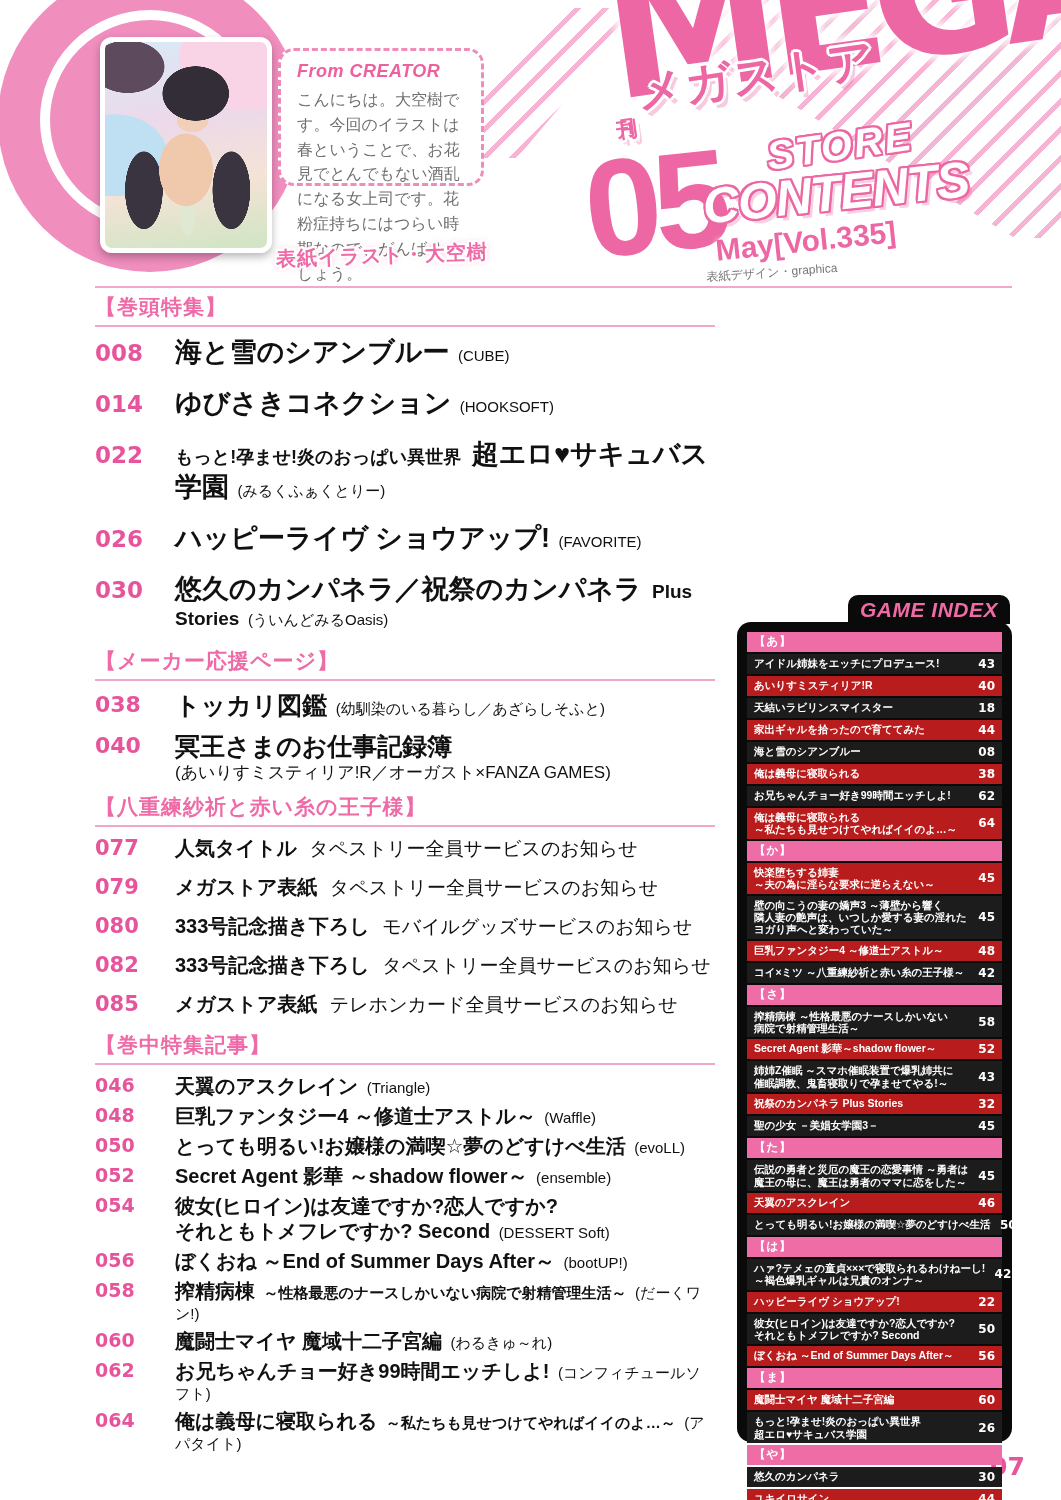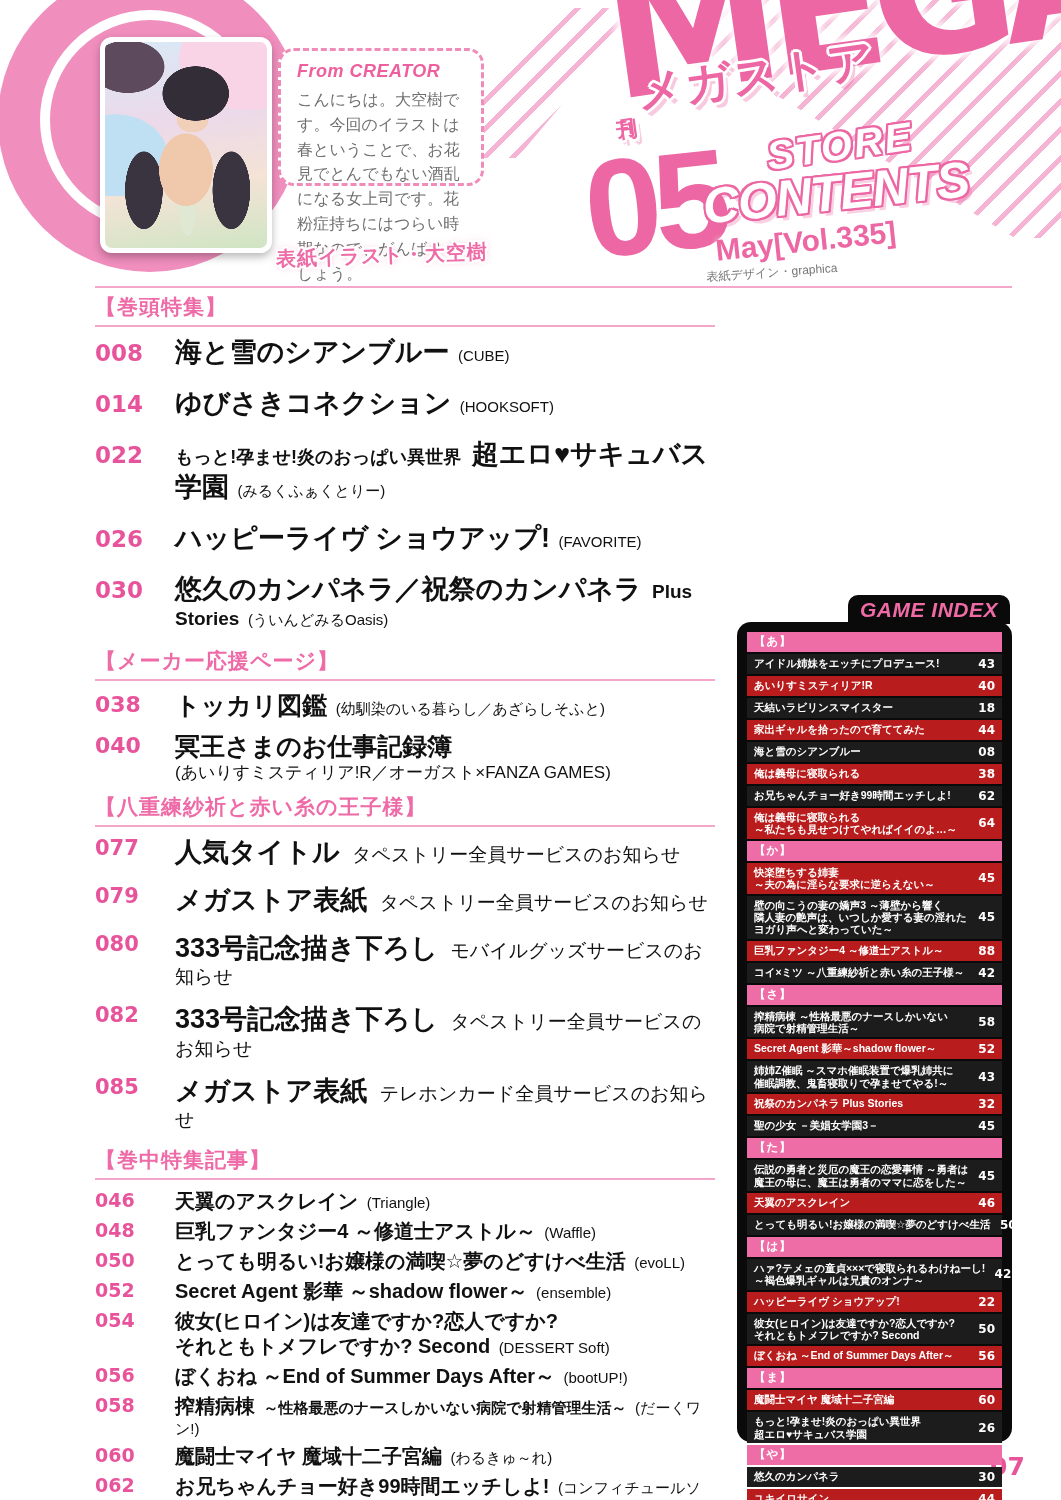--- a/index.html
+++ b/index.html
@@ -121,21 +121,21 @@
   .toc-entry { display:flex; align-items:flex-start; }
   .toc-num { width:80px; flex-shrink:0; color:#e8549b; font-weight:bold; font-family:"DejaVu Sans",sans-serif; }
   .toc-title { flex:1; }
   .t-line { line-height:1.25; }
 
   .seg-main { font-size:27px; font-weight:bold; }
   .seg-pre  { font-size:18px; font-weight:bold; margin-right:6px; }
   .seg-sub  { font-size:19px; font-weight:bold; margin-left:6px; }
   .seg-co   { font-size:15px; margin-left:4px; }
   .seg-l2   { font-size:17px; }
-  .seg-b    { font-size:27px; font-weight:bold; }
+  .seg-b    { font-size:20px; font-weight:bold; }
   .seg-r    { font-size:19px; margin-left:8px; }
   .seg-m2   { font-size:20px; font-weight:bold; }
   .seg-sub2 { font-size:15px; font-weight:bold; margin-left:4px; }
 
   .style-lead .toc-entry    { margin-bottom:17px; } .style-lead .toc-num    { font-size:23px; padding-top:4px; }
   .style-maker .toc-entry   { margin-bottom:9px; }  .style-maker .toc-num   { font-size:22px; padding-top:2px; }
   .style-maker .seg-main    { font-size:25px; }
   .style-service .toc-entry { margin-bottom:14px; } .style-service .toc-num { font-size:21px; }
   .style-mid .toc-entry     { margin-bottom:5px; }  .style-mid .toc-num     { font-size:19px; }
 
@@ -450,21 +450,21 @@
             <div>隣人妻の艶声は、いつしか愛する妻の淫れた</div>
             <div>ヨガり声へと変わっていた～</div>
           </div>
     <div class="gi-page">45</div>
   </div>
 
   <div class="gi-row gi-gray">
     <div class="gi-lines">
             <div>巨乳ファンタジー4 ～修道士アストル～</div>
           </div>
-    <div class="gi-page">88</div>
+    <div class="gi-page">48</div>
   </div>
 
   <div class="gi-row gi-dark">
     <div class="gi-lines">
             <div>コイ×ミツ ～八重練紗祈と赤い糸の王子様～</div>
           </div>
     <div class="gi-page">42</div>
   </div>
 
   <div class="gi-head">【さ】</div>

